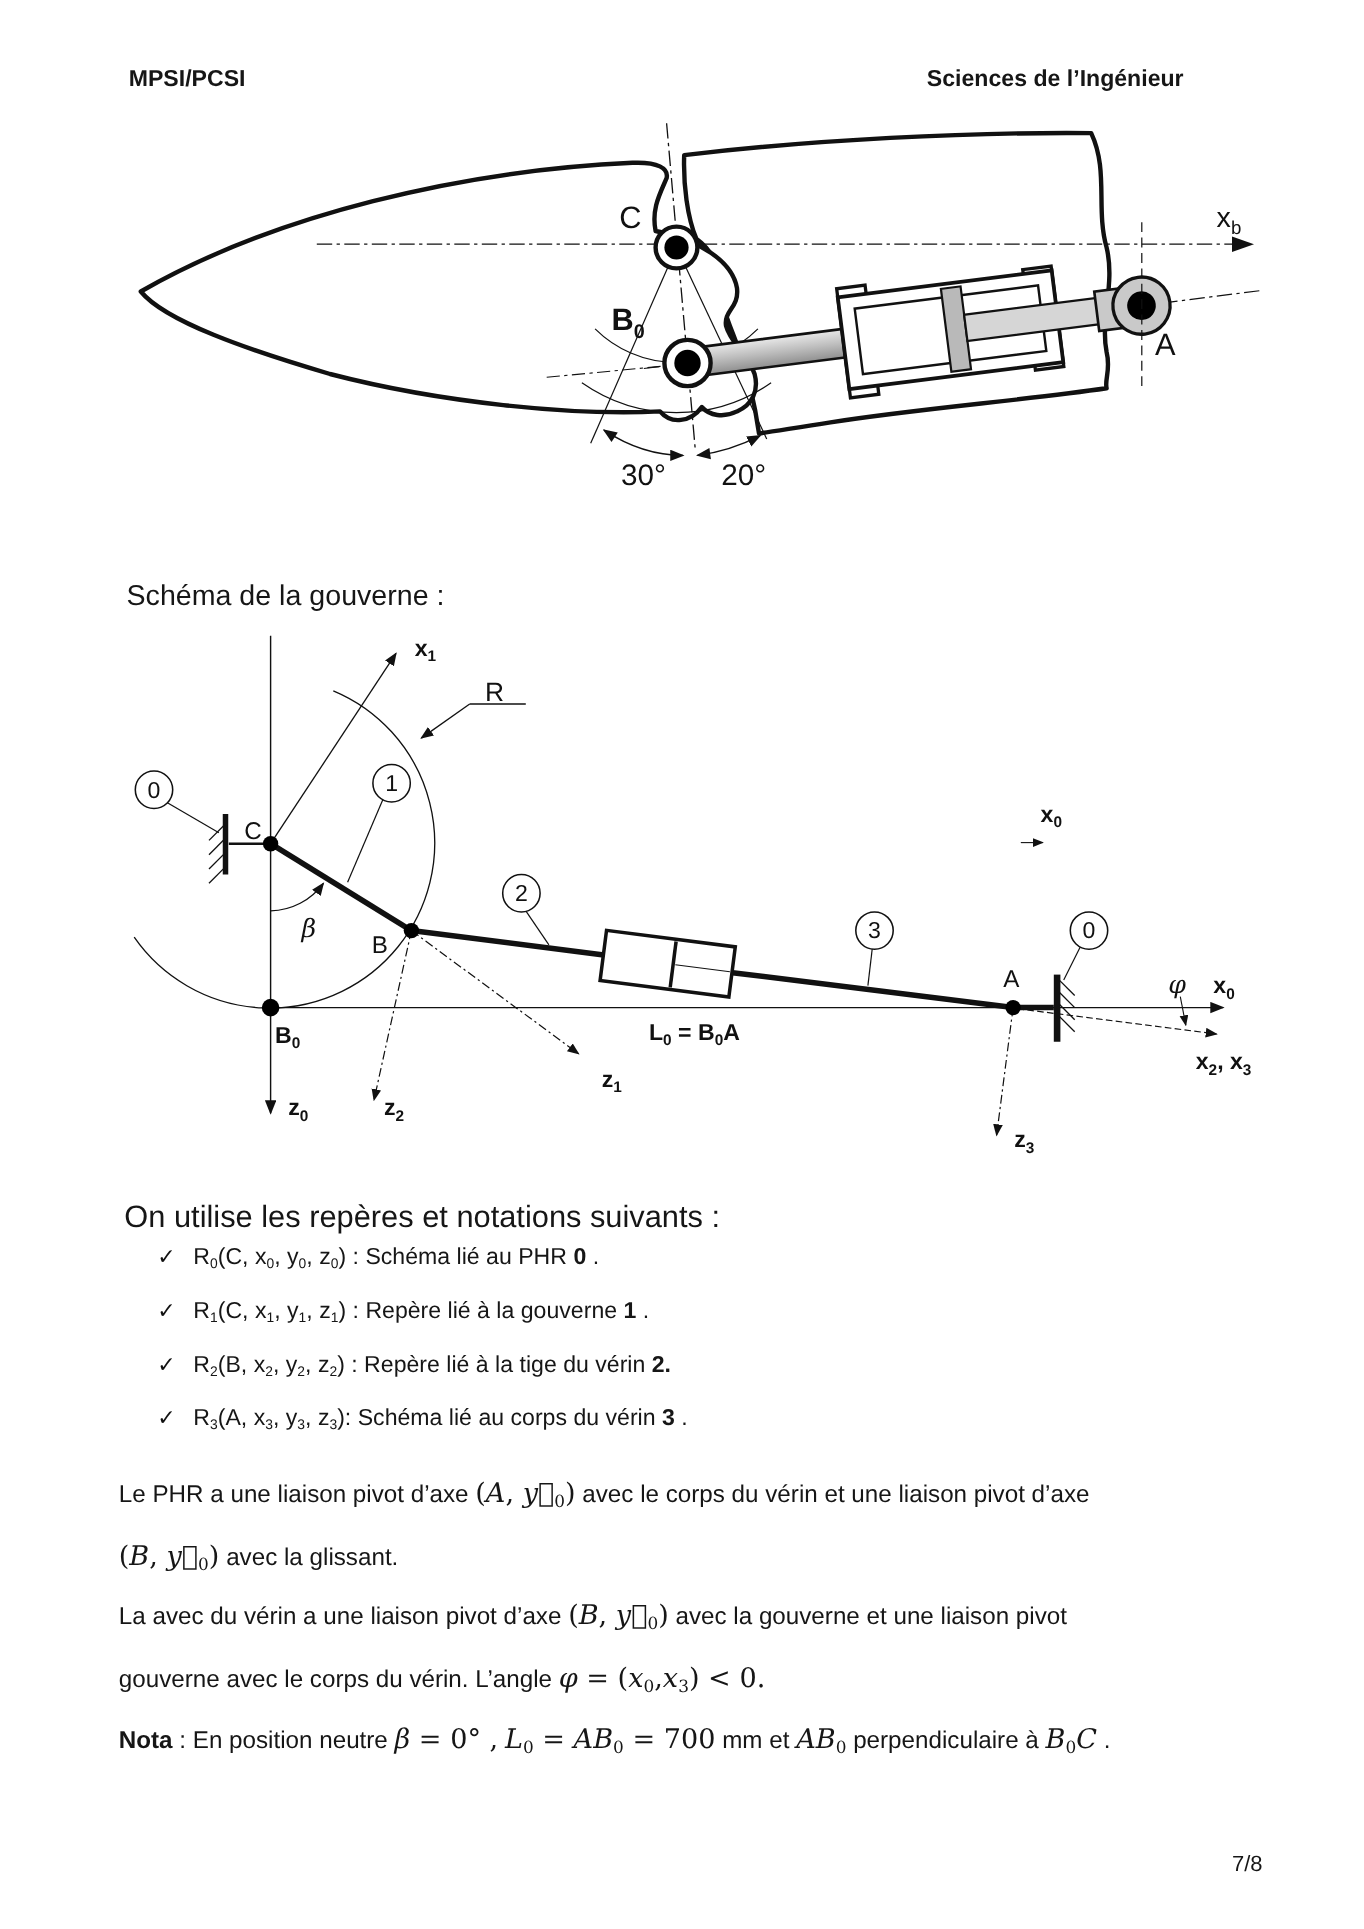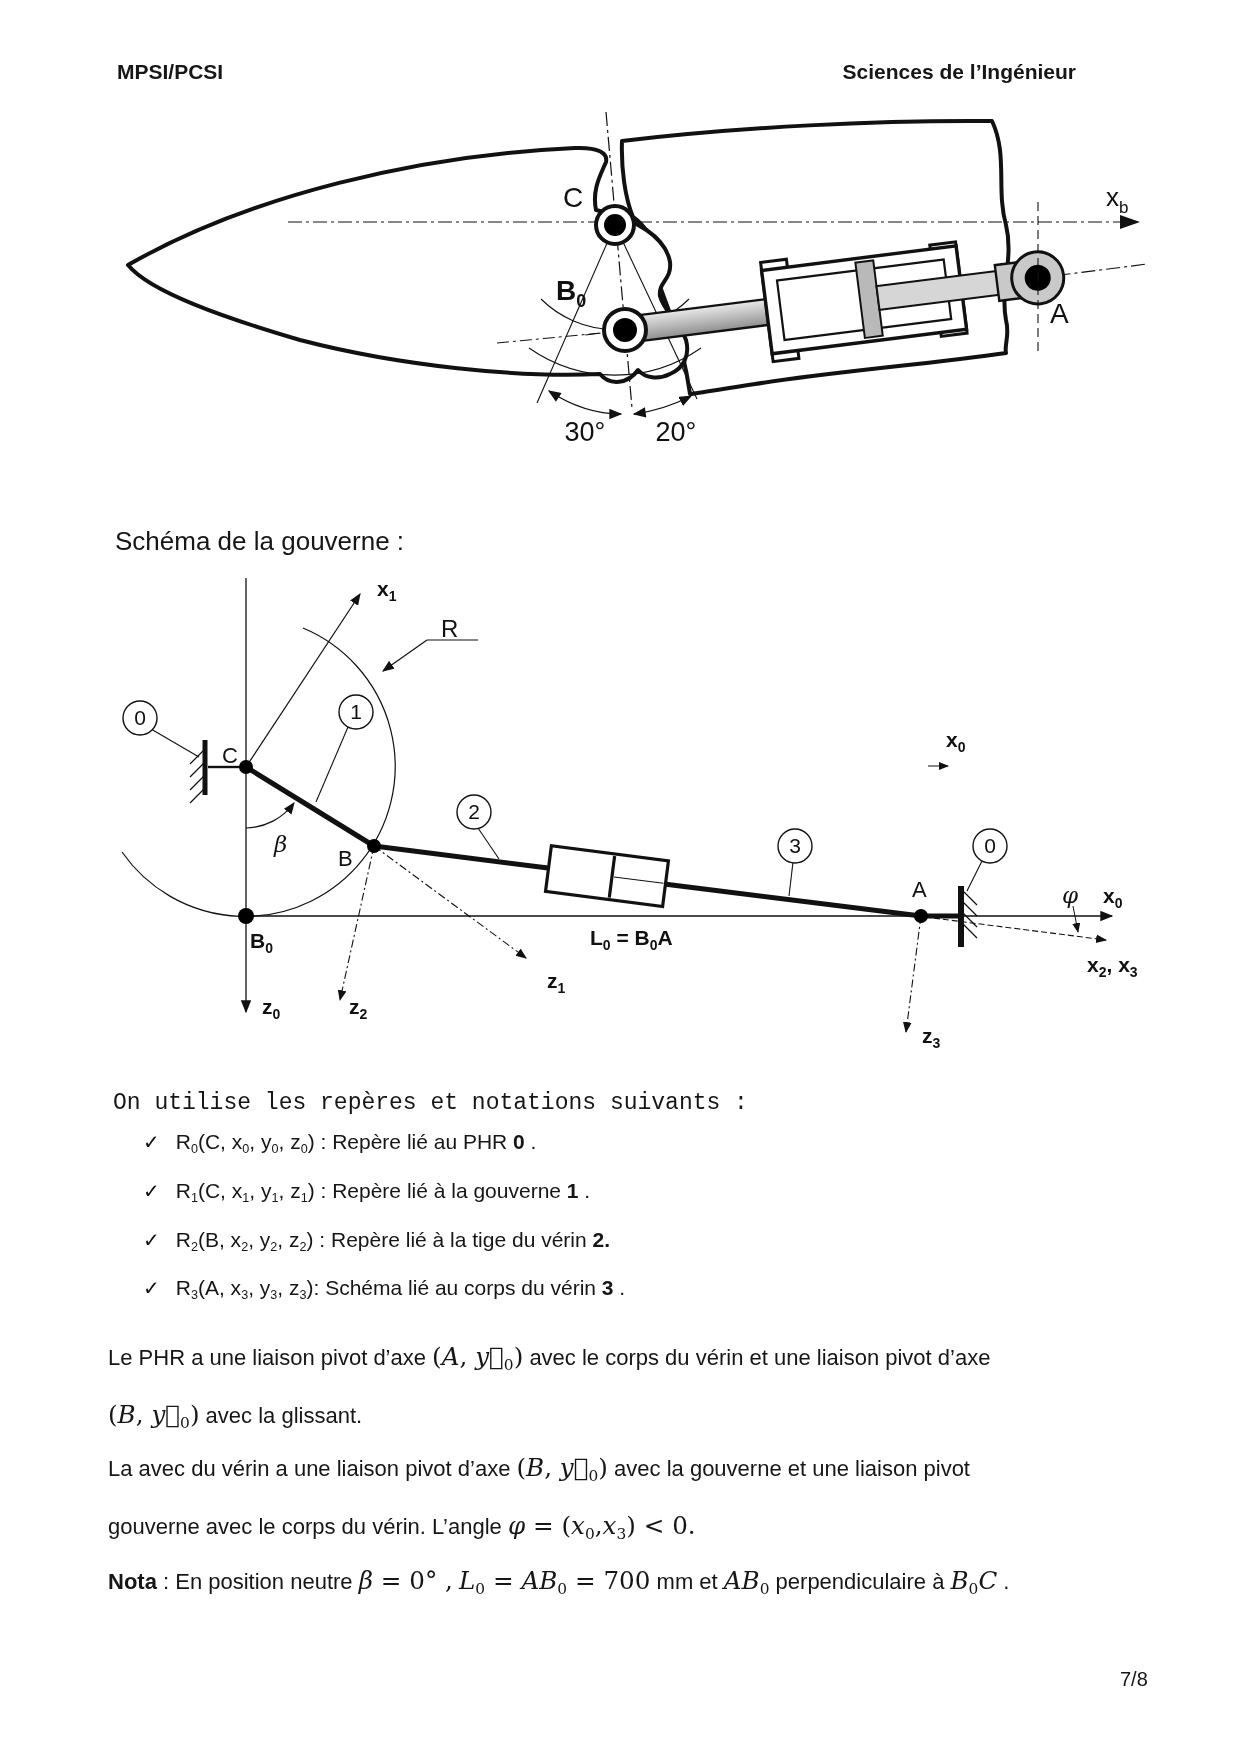--- a/index.html
+++ b/index.html
@@ -2,22 +2,22 @@
 <html><head>
 <meta charset="utf-8">
 <style>
   html,body{margin:0;padding:0;background:#fff;}
   body{position:relative;width:1240px;height:1754px;overflow:hidden;
        font-family:"Liberation Sans",sans-serif;color:#161616;}
   .abs{position:absolute;}
   .hdr{font-size:21px;font-weight:bold;}
   .title{font-size:26px;margin-top:21px;}
   .body-txt{font-size:22px;line-height:49px;}
-  .intro{font-size:23px;font-family:Liberation Mono, monospace;}
-  .footer{font-size:20px;}
+  .intro{font-size:28px;}
+  .footer{font-size:20px;margin-top:16px;}
   ul.chk{list-style:none;margin:0;padding:0;}
   ul.chk li{display:flex;align-items:baseline;line-height:28px;margin-bottom:14px;font-size:21px;}
   .check{font-family:"DejaVu Sans",sans-serif;font-size:20px;margin-right:16px;color:#111;}
   
   .sg-p{}
   .sg-b{font-weight:700;}
   .sg-sub{font-size:0.60em;vertical-align:-0.30em;}
   .sg-i{font-family:"DejaVu Serif",serif;font-style:italic;font-size:1.12em;}
   .sg-m{font-family:"DejaVu Serif",serif;font-size:1.12em;}
   .sg-msub{font-family:"DejaVu Serif",serif;font-size:0.70em;vertical-align:-0.30em;}
@@ -195,21 +195,21 @@
   <text x="349" y="1014" class="lbl"><tspan>z</tspan><tspan class="ss" dy="5">2</tspan></text>
   <text x="922" y="1043" class="lbl"><tspan>z</tspan><tspan class="ss" dy="5">3</tspan></text>
   <text x="590" y="945" class="lbl"><tspan>L</tspan><tspan class="ss" dy="5">0</tspan><tspan dy="-5"> = B</tspan><tspan class="ss" dy="5">0</tspan><tspan dy="-5">A</tspan></text>
 </svg>
 
 <div class="abs intro" style="left:113px;top:1090px;">On utilise les repères et notations suivants :</div>
 
 <ul class="chk abs" style="left:143px;top:1128px;width:980px;">
   <li>
       <span class="check">✓</span>
-      <span><span class="sg-p">R</span><span class="sg-sub">0</span><span class="sg-p">(C, x</span><span class="sg-sub">0</span><span class="sg-p">, y</span><span class="sg-sub">0</span><span class="sg-p">, z</span><span class="sg-sub">0</span><span class="sg-p">) : Repère lié au PHR </span><span class="sg-b">0</span><span class="sg-p"> .</span></span>
+      <span><span class="sg-p">R</span><span class="sg-sub">0</span><span class="sg-p">(C, x</span><span class="sg-sub">0</span><span class="sg-p">, y</span><span class="sg-sub">0</span><span class="sg-p">, z</span><span class="sg-sub">0</span><span class="sg-p">) : Schéma lié au PHR </span><span class="sg-b">0</span><span class="sg-p"> .</span></span>
     </li>
   <li>
       <span class="check">✓</span>
       <span><span class="sg-p">R</span><span class="sg-sub">1</span><span class="sg-p">(C, x</span><span class="sg-sub">1</span><span class="sg-p">, y</span><span class="sg-sub">1</span><span class="sg-p">, z</span><span class="sg-sub">1</span><span class="sg-p">) : Repère lié à la gouverne </span><span class="sg-b">1</span><span class="sg-p"> .</span></span>
     </li>
   <li>
       <span class="check">✓</span>
       <span><span class="sg-p">R</span><span class="sg-sub">2</span><span class="sg-p">(B, x</span><span class="sg-sub">2</span><span class="sg-p">, y</span><span class="sg-sub">2</span><span class="sg-p">, z</span><span class="sg-sub">2</span><span class="sg-p">) : Repère lié à la tige du vérin </span><span class="sg-b">2.</span></span>
     </li>
   <li>

